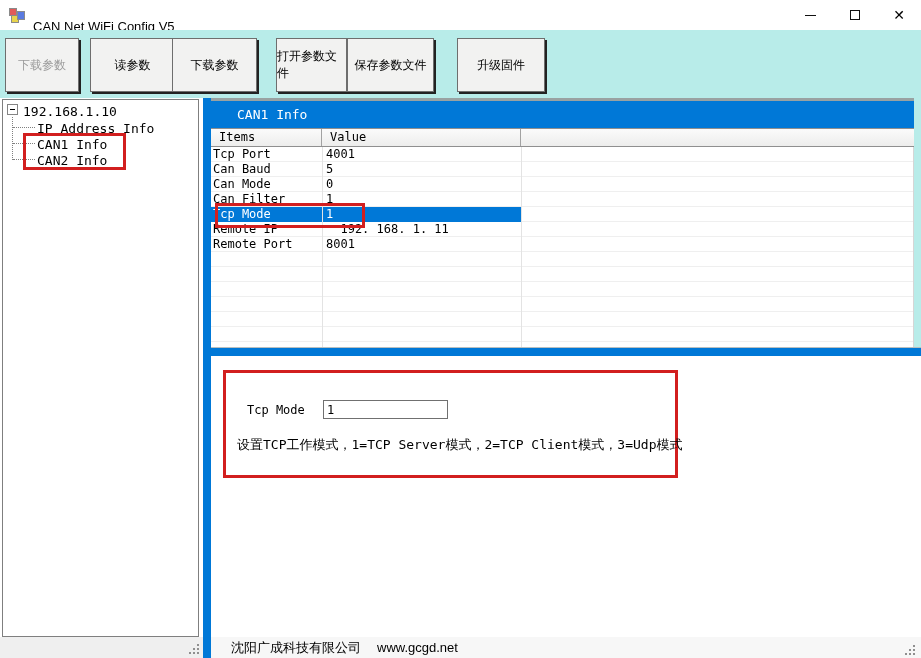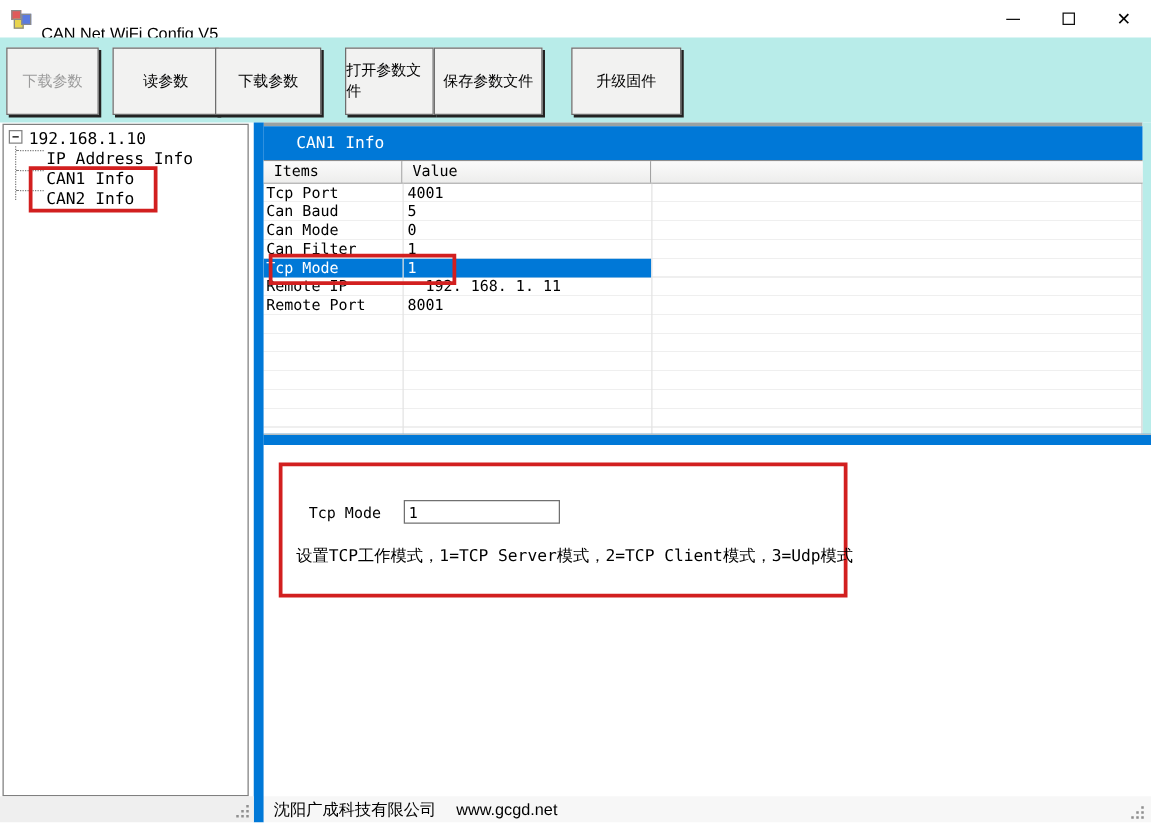--- a/index.html
+++ b/index.html
@@ -42,21 +42,21 @@
   #device-info{left:622px;top:46px;font-family:"DejaVu Sans Mono",monospace;font-size:12px;line-height:17px;white-space:pre}
 
   
   #tree-panel{left:2px;top:99px;width:197px;height:538px;background:#fff;border:1px solid #7f7f7f}
   .mono{font-family:"DejaVu Sans Mono",monospace}
   #tree-root-row{position:absolute;left:4px;top:4px;height:16px;display:flex;align-items:flex-start}
   #tree-expander{width:11px;height:11px;border:1px solid #848484;background:#fff;position:relative;margin-right:5px}
   #tree-expander::before{content:"";position:absolute;left:2px;top:4px;width:5px;height:1px;background:#000}
   .tree-label{font-family:"DejaVu Sans Mono",monospace;font-size:13px;white-space:pre}
   #tree-vline{position:absolute;left:9px;top:17px;height:43px;width:1px;border-left:1px dotted #808080}
-  .tree-child{position:absolute;left:10px;height:16px;display:flex;align-items:flex-start}
+  .tree-child{position:absolute;left:10px;height:16px;display:flex;align-items:center}
   .tree-child::before{content:"";width:22px;height:1px;border-top:1px dotted #808080;margin-right:2px}
   #tree-child-0{top:20px}
   #tree-child-1{top:36px}
   #tree-child-2{top:52px}
   .redbox{position:absolute;border:3px solid var(--annotation-red);pointer-events:none}
   #tree-redbox{left:20px;top:33px;width:103px;height:37px}
 
   
   #vsplitter{left:203px;top:98px;width:8px;height:560px;background:var(--accent-blue)}
   #hsplitter{left:211px;top:347px;width:710px;height:9px;background:var(--accent-blue);border-top:1px solid #b9bfbf}
@@ -91,21 +91,21 @@
   #bottom-panel{left:211px;top:356px;width:710px;height:281px;background:#fff}
   #editor-redbox{left:12px;top:14px;width:455px;height:108px}
   #editor-label{position:absolute;left:36px;top:47px;font-size:12px;font-family:"DejaVu Sans Mono",monospace}
   #editor-input{position:absolute;left:112px;top:44px;width:125px;height:19px;border:1px solid #707070;
                 font-family:"DejaVu Sans Mono",monospace;font-size:12px;padding:0 3px;background:#fff}
   #editor-desc{position:absolute;left:26px;top:80px;font-size:13px;font-family:"DejaVu Sans Mono",monospace;white-space:pre}
 
   
   #statusbar-left{left:0;top:637px;width:203px;height:21px;background:#efefef}
   #statusbar-right{left:211px;top:637px;width:710px;height:21px;background:#f7f7f7;display:flex;align-items:center;font-size:13px}
-  #status-company{margin-left:8px}
+  #status-company{margin-left:20px}
   #status-website{margin-left:16px}
   .grip{width:12px;height:12px}
   .grip::before{content:"";position:absolute;right:1px;bottom:1px;width:2px;height:2px;background:#8f8f8f;
       box-shadow:-4px 0 0 #8f8f8f,-8px 0 0 #8f8f8f,0 -4px 0 #8f8f8f,-4px -4px 0 #8f8f8f,0 -8px 0 #8f8f8f}
   #grip-left{position:absolute;right:3px;bottom:3px}
   #grip-right{position:absolute;right:5px;bottom:2px;top:auto}
 </style>
 </head>
 <body>
 

